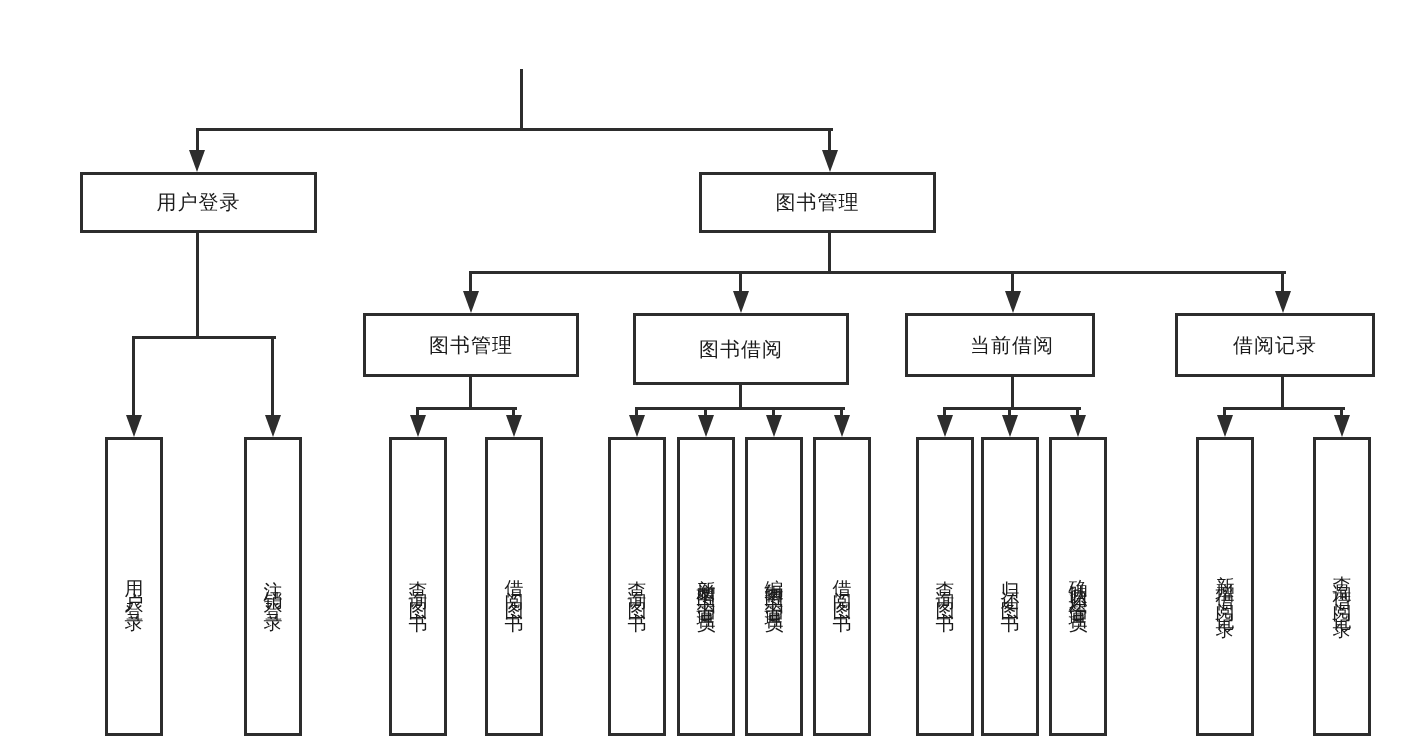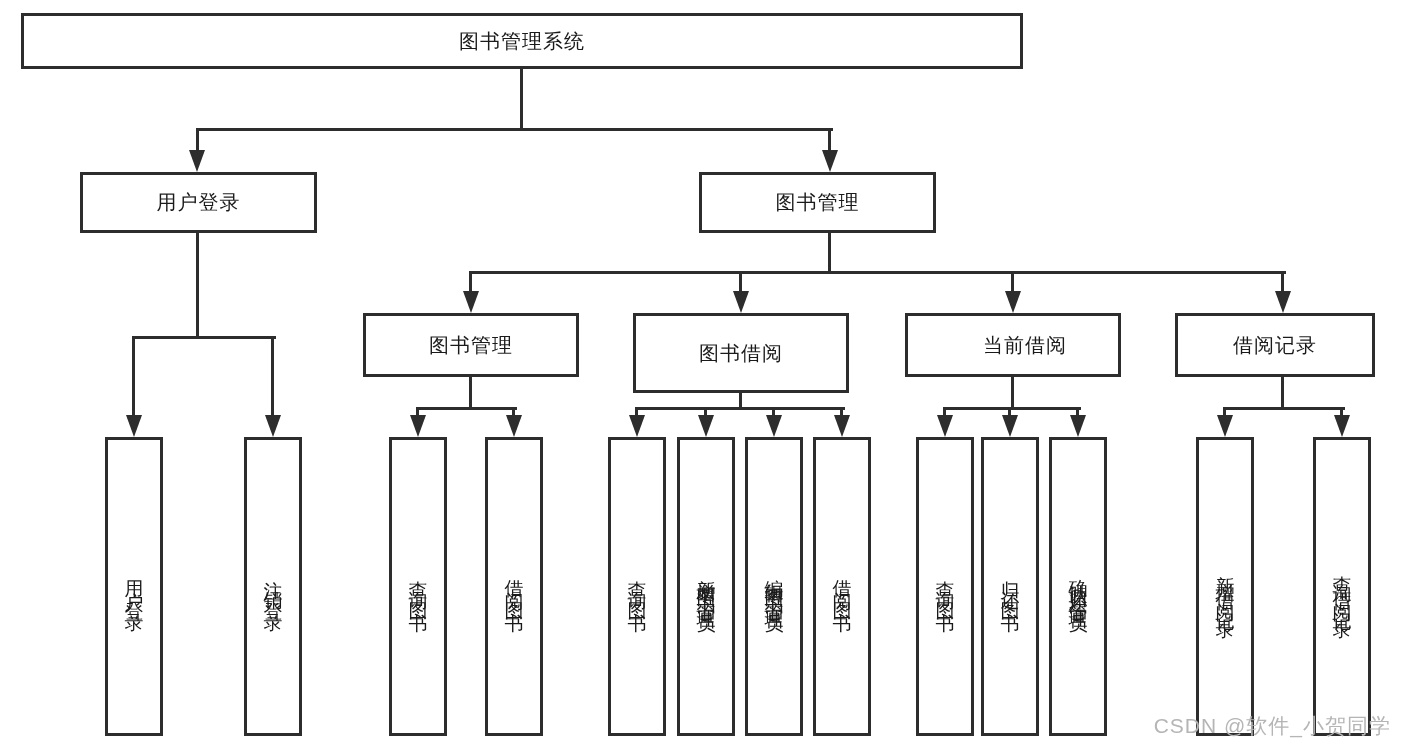--- a/index.html
+++ b/index.html
@@ -29,23 +29,20 @@
   .watermark {
     position:absolute; top:712px; right:14px; z-index:3;
     color:#b5b5b5; font-size:21px; letter-spacing:1px;
   }
 </style>
 </head>
 <body>
 
 <div id="stage">
 
-  <div class="box" style="left:21px; top:13px; width:1002px; height:56px;">
-    <span>图书管理系统</span>
-  </div>
 
   <div class="vline" style="left:520px; top:69px; height:62px;"></div>
   <div class="hline" style="left:196px; top:128px; width:637px;"></div>
   <div class="vline" style="left:196px; top:131px; height:21px;"></div>
   <div class="arrow" style="left:189px; top:150px;"></div>
   <div class="vline" style="left:828px; top:131px; height:21px;"></div>
   <div class="arrow" style="left:822px; top:150px;"></div>
 
   <div class="box" style="left:80px; top:172px; width:237px; height:61px;">
     <span>用户登录</span>
@@ -68,24 +65,24 @@
   <div class="vline" style="left:739px; top:274px; height:19px;"></div>
   <div class="arrow" style="left:733px; top:291px;"></div>
   <div class="vline" style="left:1011px; top:274px; height:19px;"></div>
   <div class="arrow" style="left:1005px; top:291px;"></div>
   <div class="vline" style="left:1281px; top:274px; height:19px;"></div>
   <div class="arrow" style="left:1275px; top:291px;"></div>
 
   <div class="box" style="left:363px; top:313px; width:216px; height:64px;">
     <span>图书管理</span>
   </div>
-  <div class="box" style="left:633px; top:313px; width:216px; height:80px;">
+  <div class="box" style="left:633px; top:313px; width:216px; height:72px;">
     <span>图书借阅</span>
   </div>
-  <div class="box" style="left:905px; top:313px; width:216px; height:64px;padding-left:24px;">
+  <div class="box" style="left:905px; top:313px; width:190px; height:64px;padding-left:24px;">
     <span>当前借阅</span>
   </div>
   <div class="box" style="left:1175px; top:313px; width:200px; height:64px;">
     <span>借阅记录</span>
   </div>
 
   <div class="vline" style="left:469px; top:377px; height:33px;"></div>
   <div class="hline" style="left:416px; top:407px; width:101px;"></div>
   <div class="vline" style="left:416px; top:410px; height:8px;"></div>
   <div class="arrow" style="left:410px; top:415px;"></div>
@@ -156,14 +153,13 @@
     <span class="vtext" style="letter-spacing:5px;">确认归还（管理员）</span>
   </div>
 
   <div class="box vbox" style="left:1196px; top:437px; width:58px; height:299px;">
     <span class="vtext" style="letter-spacing:9px;">新增借阅记录</span>
   </div>
   <div class="box vbox" style="left:1313px; top:437px; width:58px; height:299px;">
     <span class="vtext" style="letter-spacing:9px;">查询借阅记录</span>
   </div>
 
-  <div class="watermark">CSDN @软件_小贺同学</div>
 </div>
 
 </body></html>

